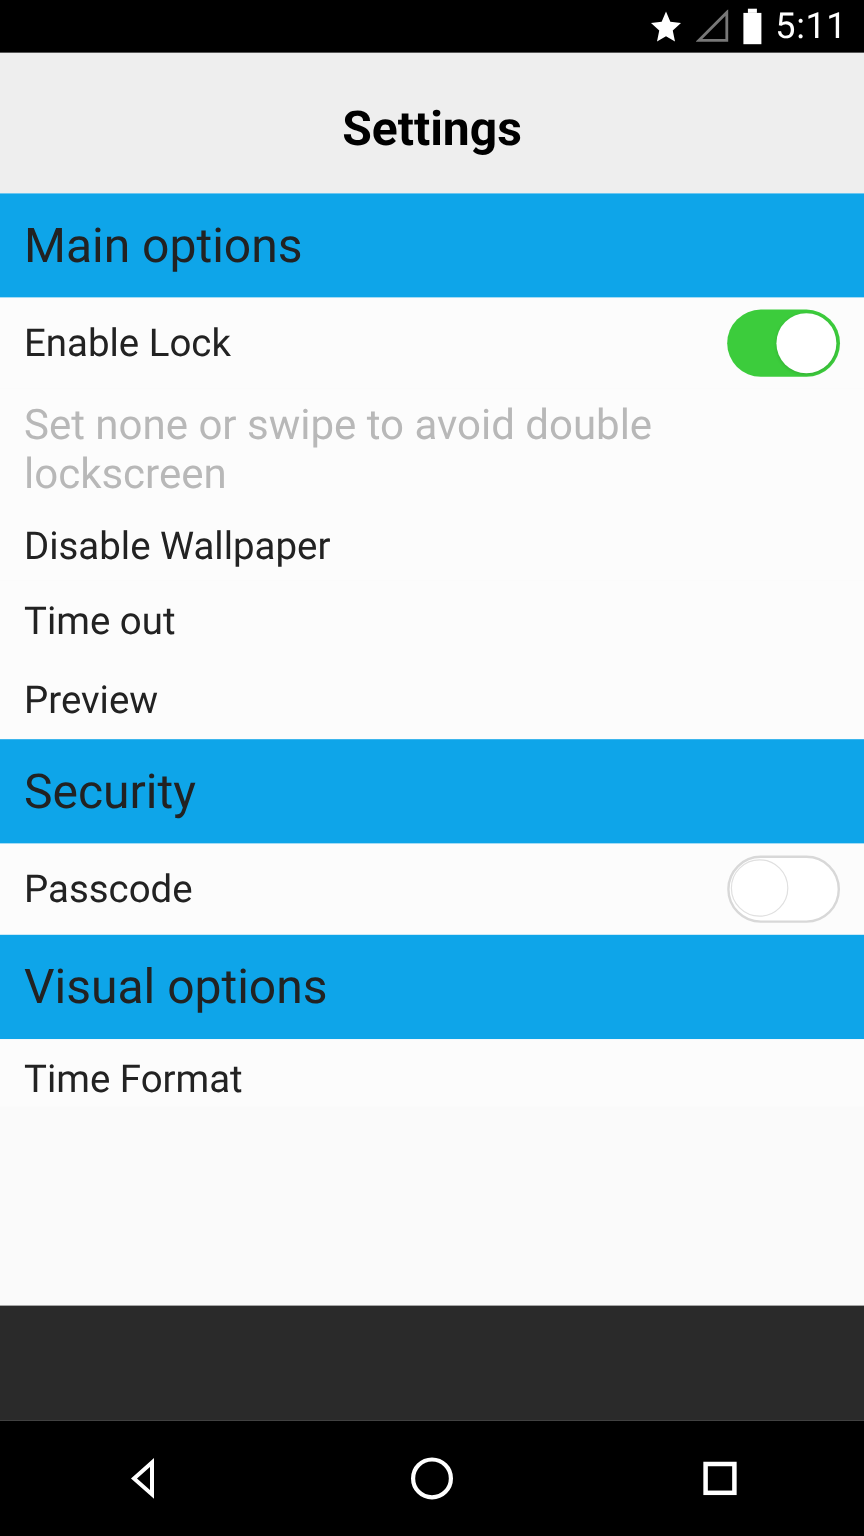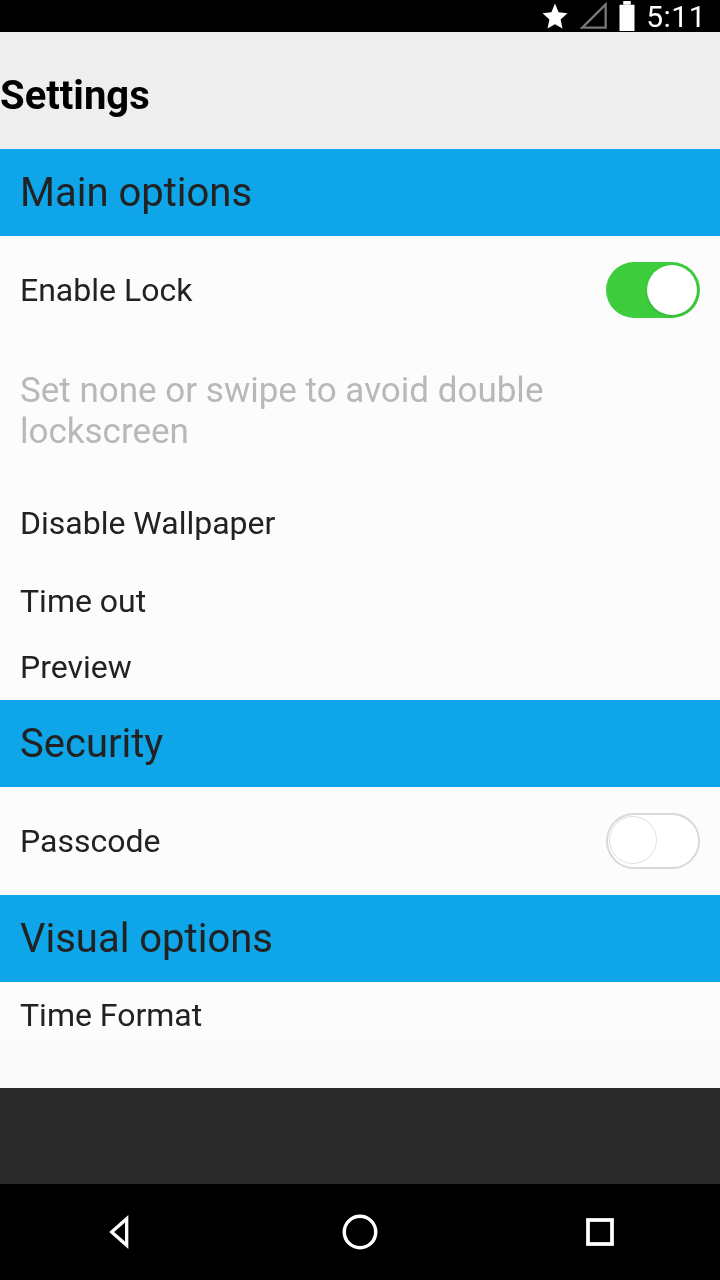--- a/index.html
+++ b/index.html
@@ -1,36 +1,36 @@
 <!DOCTYPE html>
 <html><head>
   <meta charset="utf-8">
   <style>
     * { margin: 0; padding: 0; box-sizing: border-box; }
     html, body { width: 720px; height: 1280px; font-family: 'Roboto', 'Helvetica Neue', Arial, sans-serif; overflow: hidden; }
     body { display: flex; flex-direction: column; background: #fafafa; }
 
     
-    .status-bar { background: #000; height: 32px; display: flex; justify-content: flex-end; align-items: center; padding: 0 14px; gap: 10px; color: #fff; }
+    .status-bar { background: #000; height: 44px; display: flex; justify-content: flex-end; align-items: center; padding: 0 14px; gap: 10px; color: #fff; }
     .status-time { font-size: 30px; font-weight: 400; letter-spacing: 0.5px; }
     .status-icon { color: #fff; display: inline-flex; align-items: center; justify-content: center; }
 
     
-    .header { background: #eeeeee; padding: 40px 0 30px; text-align: left; }
+    .header { background: #eeeeee; padding: 40px 0 30px; text-align: center; }
     .header-title { font-size: 40px; font-weight: 700; color: #000; }
 
     
     .section-header { background: #0ea5e9; padding: 20px 20px 20px; }
     .section-title { font-size: 40px; font-weight: 400; color: #222; }
 
     
     .content { flex: 1; display: flex; flex-direction: column; background: #fafafa; overflow: hidden; }
 
     
-    .row { background: #fcfcfc; padding: 26px 20px; display: flex; align-items: center; justify-content: space-between; }
+    .row { background: #fcfcfc; padding: 10px 20px; display: flex; align-items: center; justify-content: space-between; }
     .row.short { padding: 14px 20px; }
     .row-text { display: flex; flex-direction: column; gap: 8px; flex: 1; }
     .row-label { font-size: 32px; color: #222; font-weight: 400; }
     .row-sub { font-size: 35px; color: #b8b8b8; font-weight: 400; }
 
     
     .toggle { position: relative; width: 94px; height: 56px; border-radius: 28px; flex-shrink: 0; }
     .toggle.on { background: #3ccc3c; }
     .toggle.off { background: #fff; border: 2px solid #d8d8d8; }
     .toggle-thumb { position: absolute; top: 3px; width: 50px; height: 50px; border-radius: 50%; background: #fff; box-shadow: 0 1px 3px rgba(0,0,0,0.15); }

